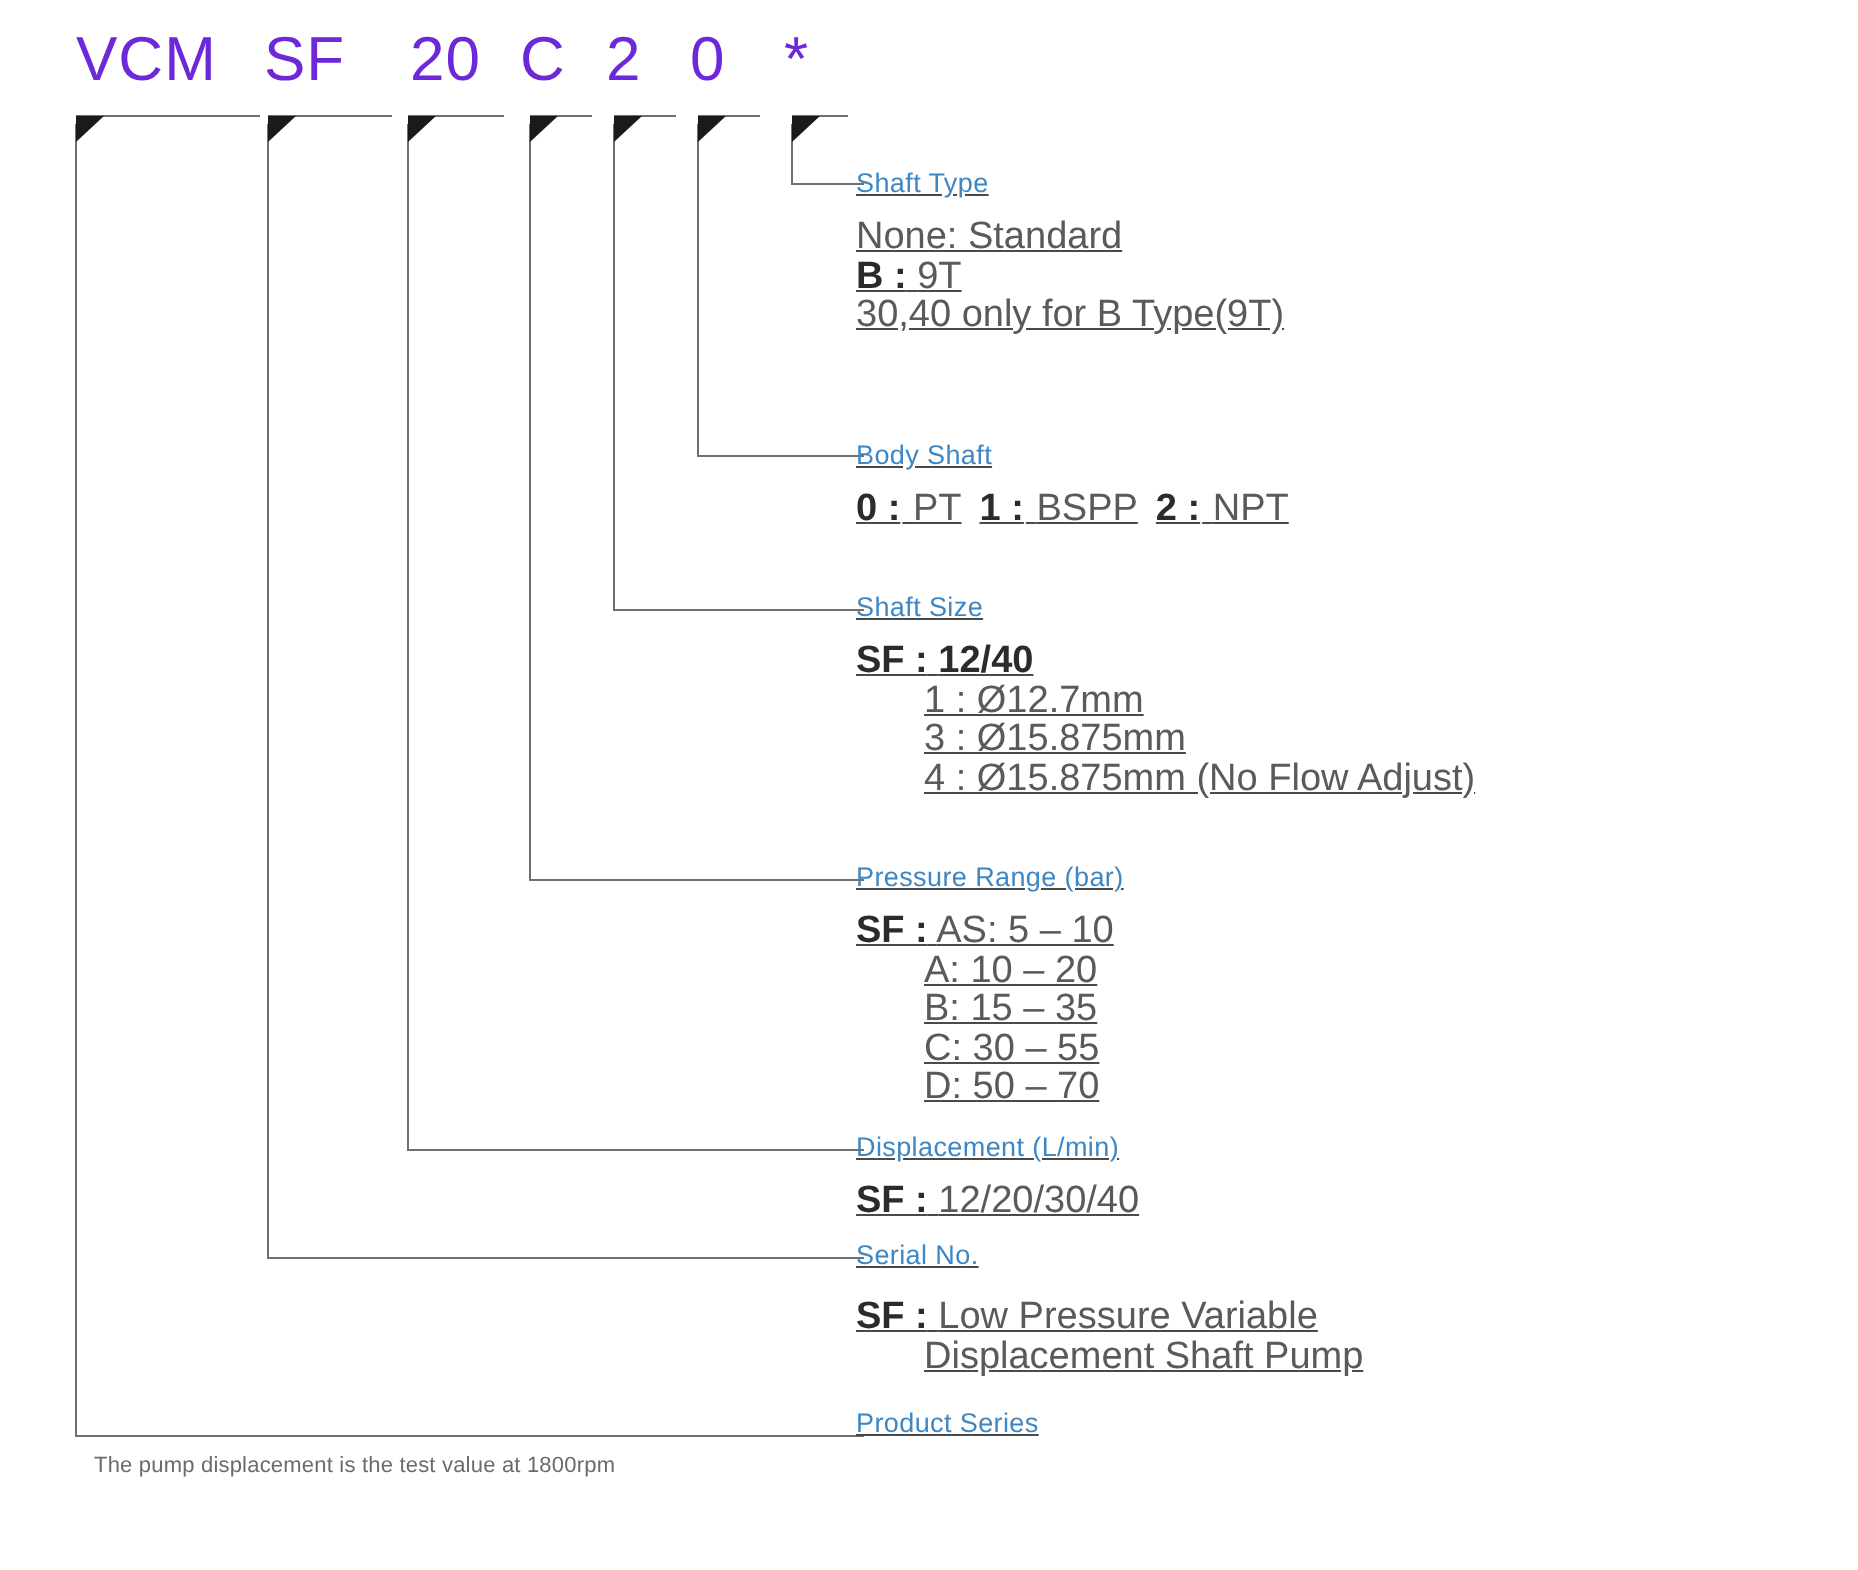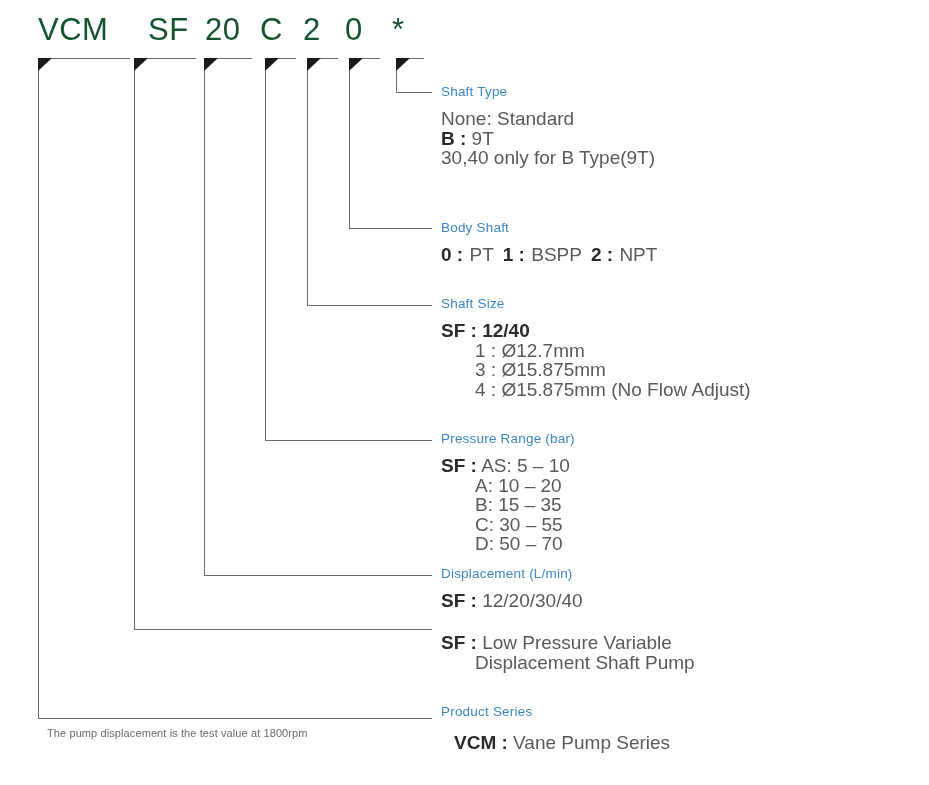--- a/index.html
+++ b/index.html
@@ -21,40 +21,41 @@
     position: absolute;
     top: 12px;
     left: 0;
     height: 46px;
   }
   .code-seg {
     position: absolute;
     font-family: "Liberation Sans", sans-serif;
     font-size: 31px;
     font-weight: 400;
-    color: #14532d;
+    color: #6d28d9;
     letter-spacing: 0.5px;
     line-height: 36px;
     white-space: nowrap;
   }
 
   
   #leader-lines {
     position: absolute;
     top: 0;
     left: 0;
     width: 929px;
     height: 785px;
     pointer-events: none;
   }
 
   
   .desc-block {
     position: absolute;
-    left: 441px;
+    left: 428px;
+    text-decoration: underline;
   }
   .desc-title {
     font-size: 13.5px;
     color: #3d87c4;
     font-weight: 400;
     letter-spacing: 0.2px;
     white-space: nowrap;
     line-height: 16px;
   }
   .desc-body {
@@ -100,21 +101,21 @@
     white-space: nowrap;
   }
 
   .nw { white-space: nowrap; }
 </style>
 </head>
 <body>
 
 <div id="code-header">
   <span class="code-seg" style="left:38px">VCM</span>
-  <span class="code-seg" style="left:148px">SF</span>
+  <span class="code-seg" style="left:132px">SF</span>
   <span class="code-seg" style="left:205px">20</span>
   <span class="code-seg" style="left:260px">C</span>
   <span class="code-seg" style="left:303px">2</span>
   <span class="code-seg" style="left:345px">0</span>
   <span class="code-seg" style="left:392px">*</span>
 </div>
 
 <svg id="leader-lines" viewBox="0 0 929 785" width="929" height="785">
   <g stroke="#6f6f6f" stroke-width="1" fill="none" shape-rendering="crispEdges">
 
@@ -190,26 +191,24 @@
 </div>
 
 <div class="desc-block" style="top:566px">
   <div class="desc-title">Displacement (L/min)</div>
   <div class="desc-body">
     <span class="row"><span class="lbl">SF :</span> <span class="val">12/20/30/40</span></span>
   </div>
 </div>
 
 <div class="desc-block" style="top:620px">
+  <div class="desc-title">Serial No.</div>
   <div class="desc-body" style="margin-top:13px">
     <span class="row"><span class="lbl">SF :</span> <span class="val">Low Pressure Variable</span></span>
     <span class="row"><span class="indent-key"></span><span class="val">Displacement Shaft Pump</span></span>
   </div>
 </div>
 
 <div class="desc-block" style="top:704px">
   <div class="desc-title">Product Series</div>
-  <div class="desc-body" style="margin-top:13px;padding-left:13px">
-    <span class="row"><span class="lbl">VCM :</span> <span class="val">Vane Pump Series</span></span>
-  </div>
 </div>
 
 <div id="footnote">The pump displacement is the test value at 1800rpm</div>
 
 </body></html>

